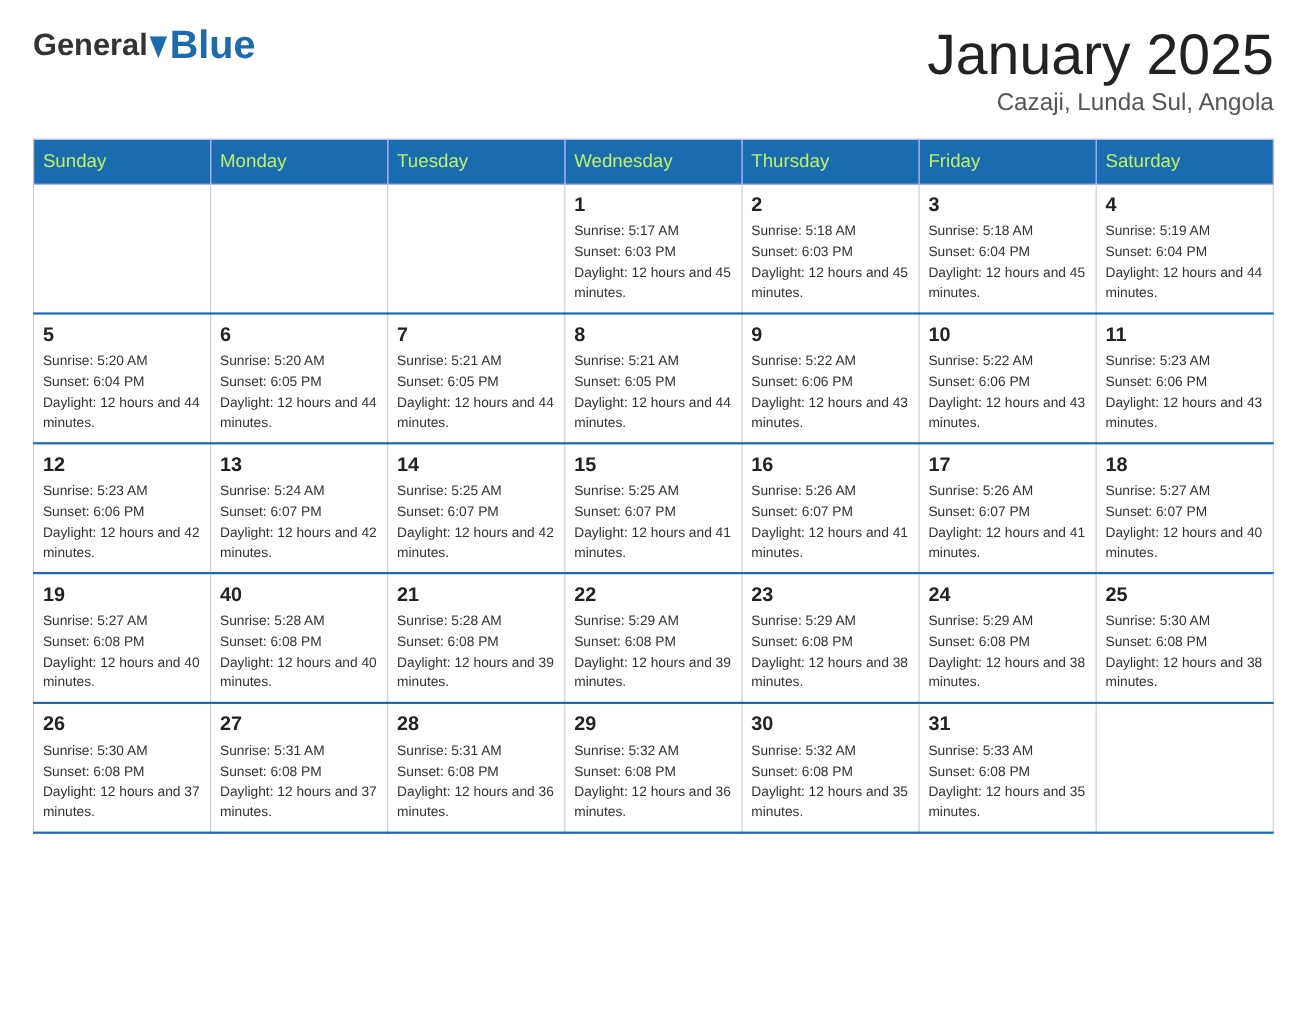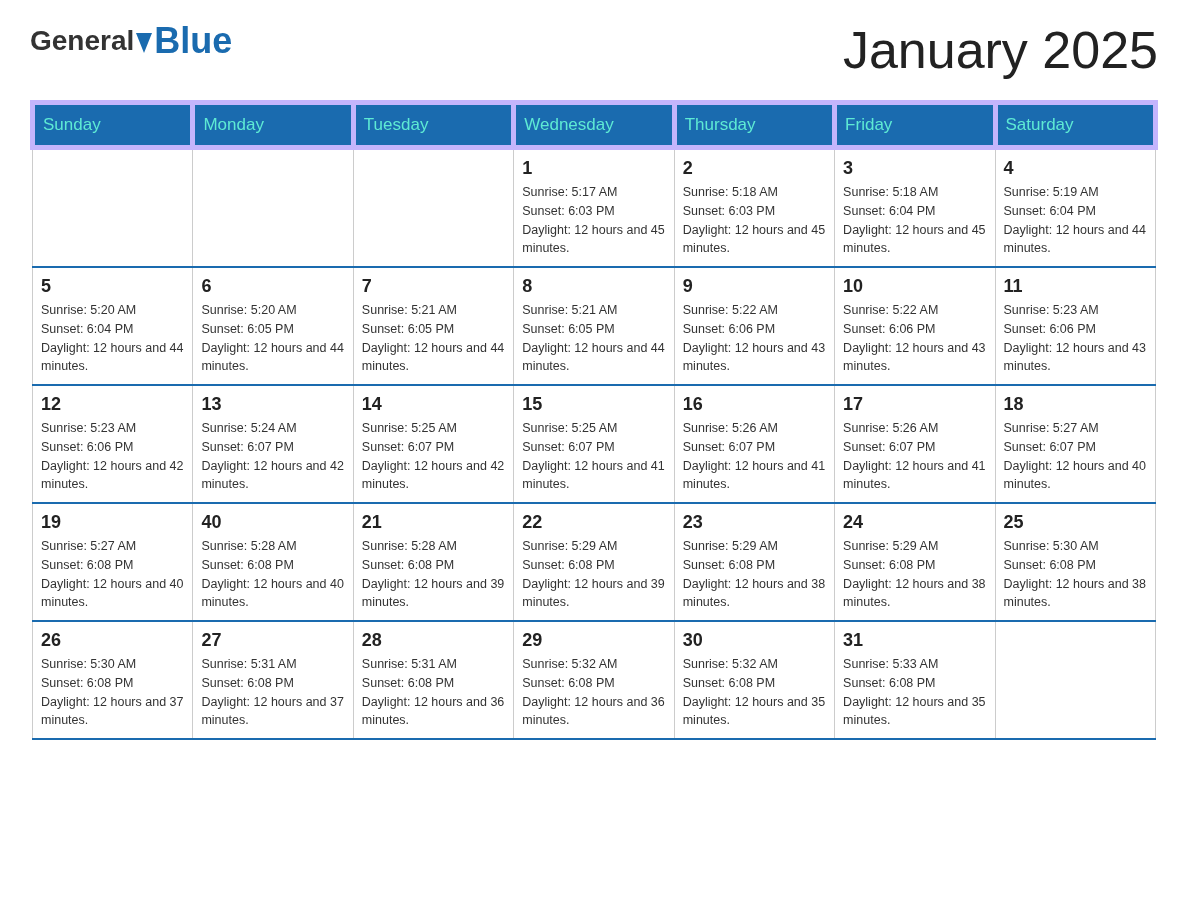--- a/index.html
+++ b/index.html
@@ -45,26 +45,26 @@
     .subtitle {
       font-size: 22px;
       color: #555;
     }
     .calendar {
       width: 100%;
       border-collapse: collapse;
     }
     .calendar thead th {
       background-color: #1a6baf;
-      color: #5eead4;
+      color: #bef264;
       padding: 10px 8px;
       text-align: left;
       font-size: 17px;
       font-weight: normal;
-      border: 5px solid #c4b5fd;
+      border: 1px solid #c4b5fd;
     }
     .calendar tbody td {
       vertical-align: top;
       padding: 8px;
       border: 1px solid #ccc;
       width: 14.28%;
       min-height: 100px;
       font-size: 13px;
       color: #333;
     }
@@ -96,20 +96,21 @@
       <span style="display:inline-flex; align-items:flex-start; margin-left:2px;">
         <svg width="16" height="20" viewBox="0 0 16 20" style="margin-top:4px;">
           <polygon points="0,0 16,0 8,20" fill="#1a6baf"></polygon>
         </svg>
       </span>
     </div>
     <div class="logo-line2">Blue</div>
   </div>
   <div class="title-block">
     <div class="month-title">January 2025</div>
+    <div class="subtitle">Cazaji, Lunda Sul, Angola</div>
   </div>
 </div>
 
 <table class="calendar">
   <thead>
     <tr>
       <th>Sunday</th>
       <th>Monday</th>
       <th>Tuesday</th>
       <th>Wednesday</th>

